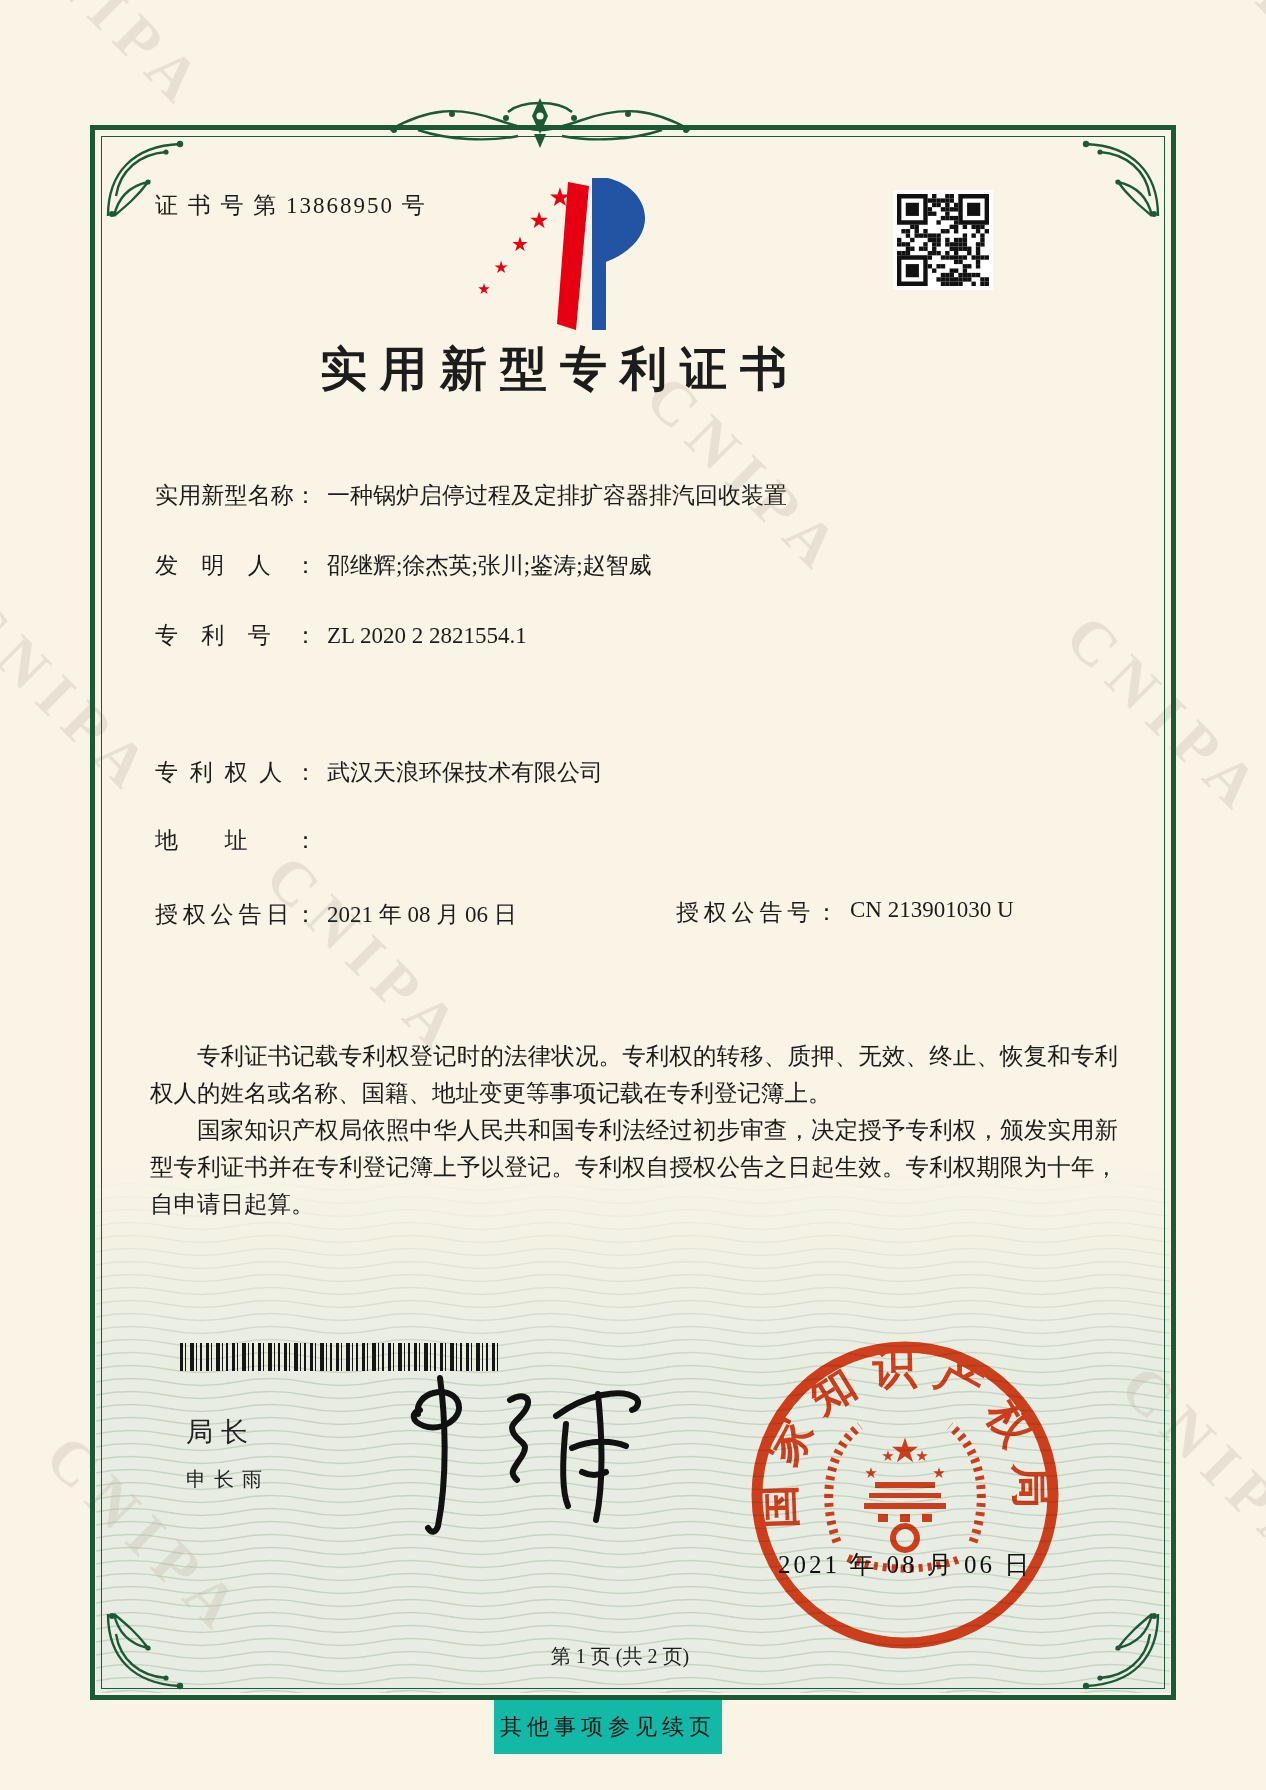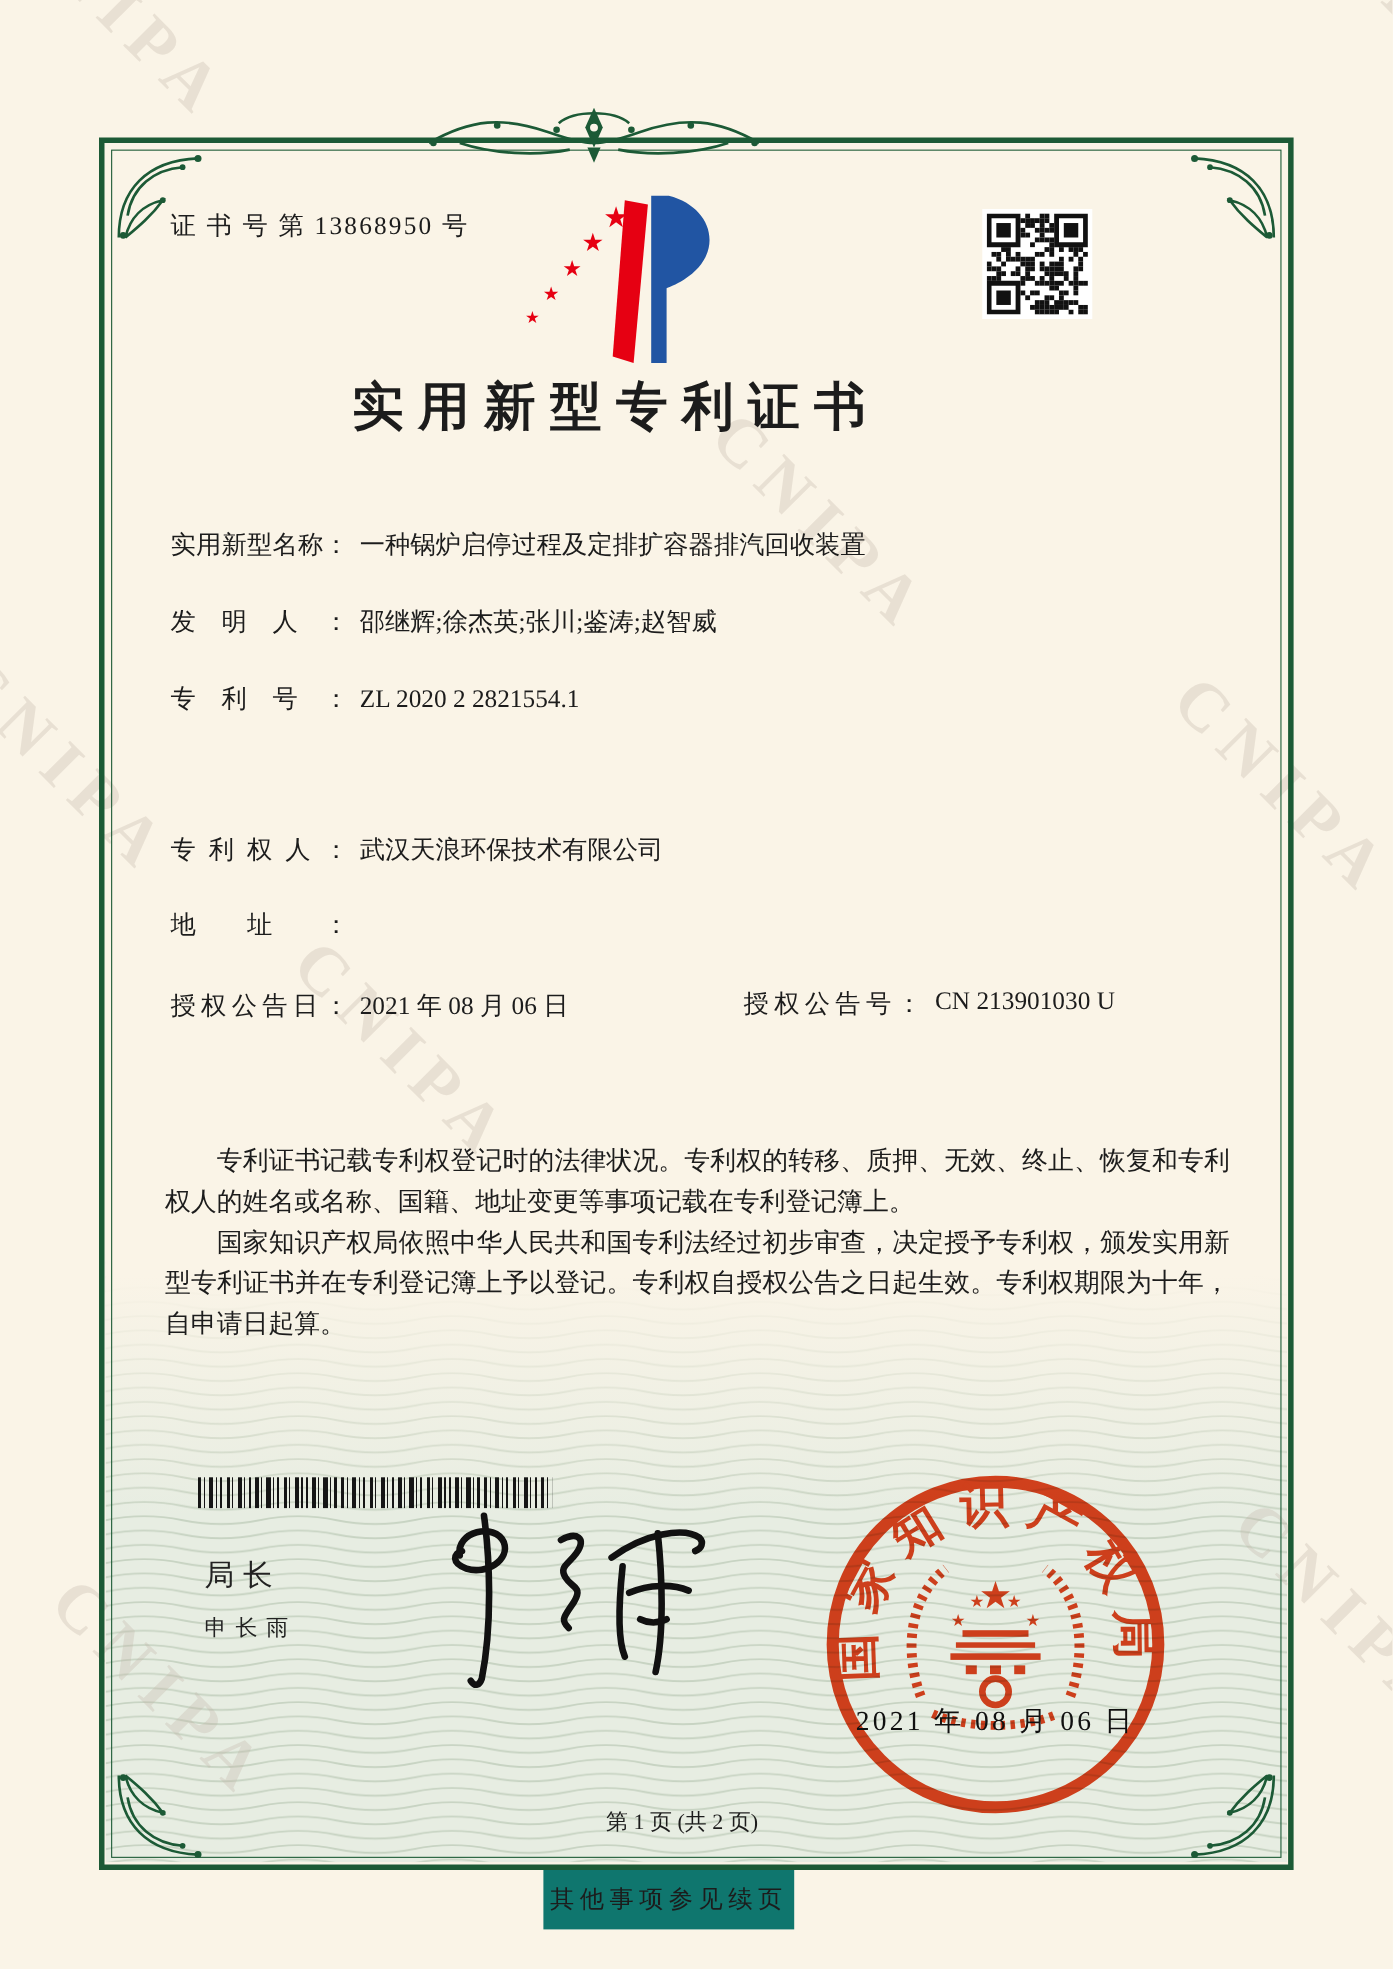--- a/index.html
+++ b/index.html
@@ -54,21 +54,21 @@
                 font-family:"Liberation Sans","DejaVu Sans",sans-serif;color:#222;z-index:5;}
   .signature{position:absolute;left:360px;top:1372px;z-index:6;}
 
   .seal{position:absolute;left:740px;top:1330px;z-index:6;mix-blend-mode:multiply;opacity:.95;}
   .seal-date{position:absolute;left:740px;top:1548px;width:330px;text-align:center;z-index:7;
              font-size:25px;letter-spacing:3px;color:#101010;}
 
   .footer-page{position:absolute;left:0;top:1643px;width:1240px;text-align:center;
                font-size:20px;z-index:5;}
   .footer-note{position:absolute;left:494px;top:1700px;width:228px;height:54px;z-index:5;
-               background:#0f766e;display:flex;align-items:center;justify-content:center;
+               background:#14b8a6;display:flex;align-items:center;justify-content:center;
                font-size:22px;letter-spacing:5px;}
 </style>
 </head>
 <body>
 
 <div class="page">
 
   <svg class="waves" viewBox="0 0 1074 553" preserveAspectRatio="none">
     <defs>
       <pattern id="wv" width="140" height="13" patternUnits="userSpaceOnUse">

